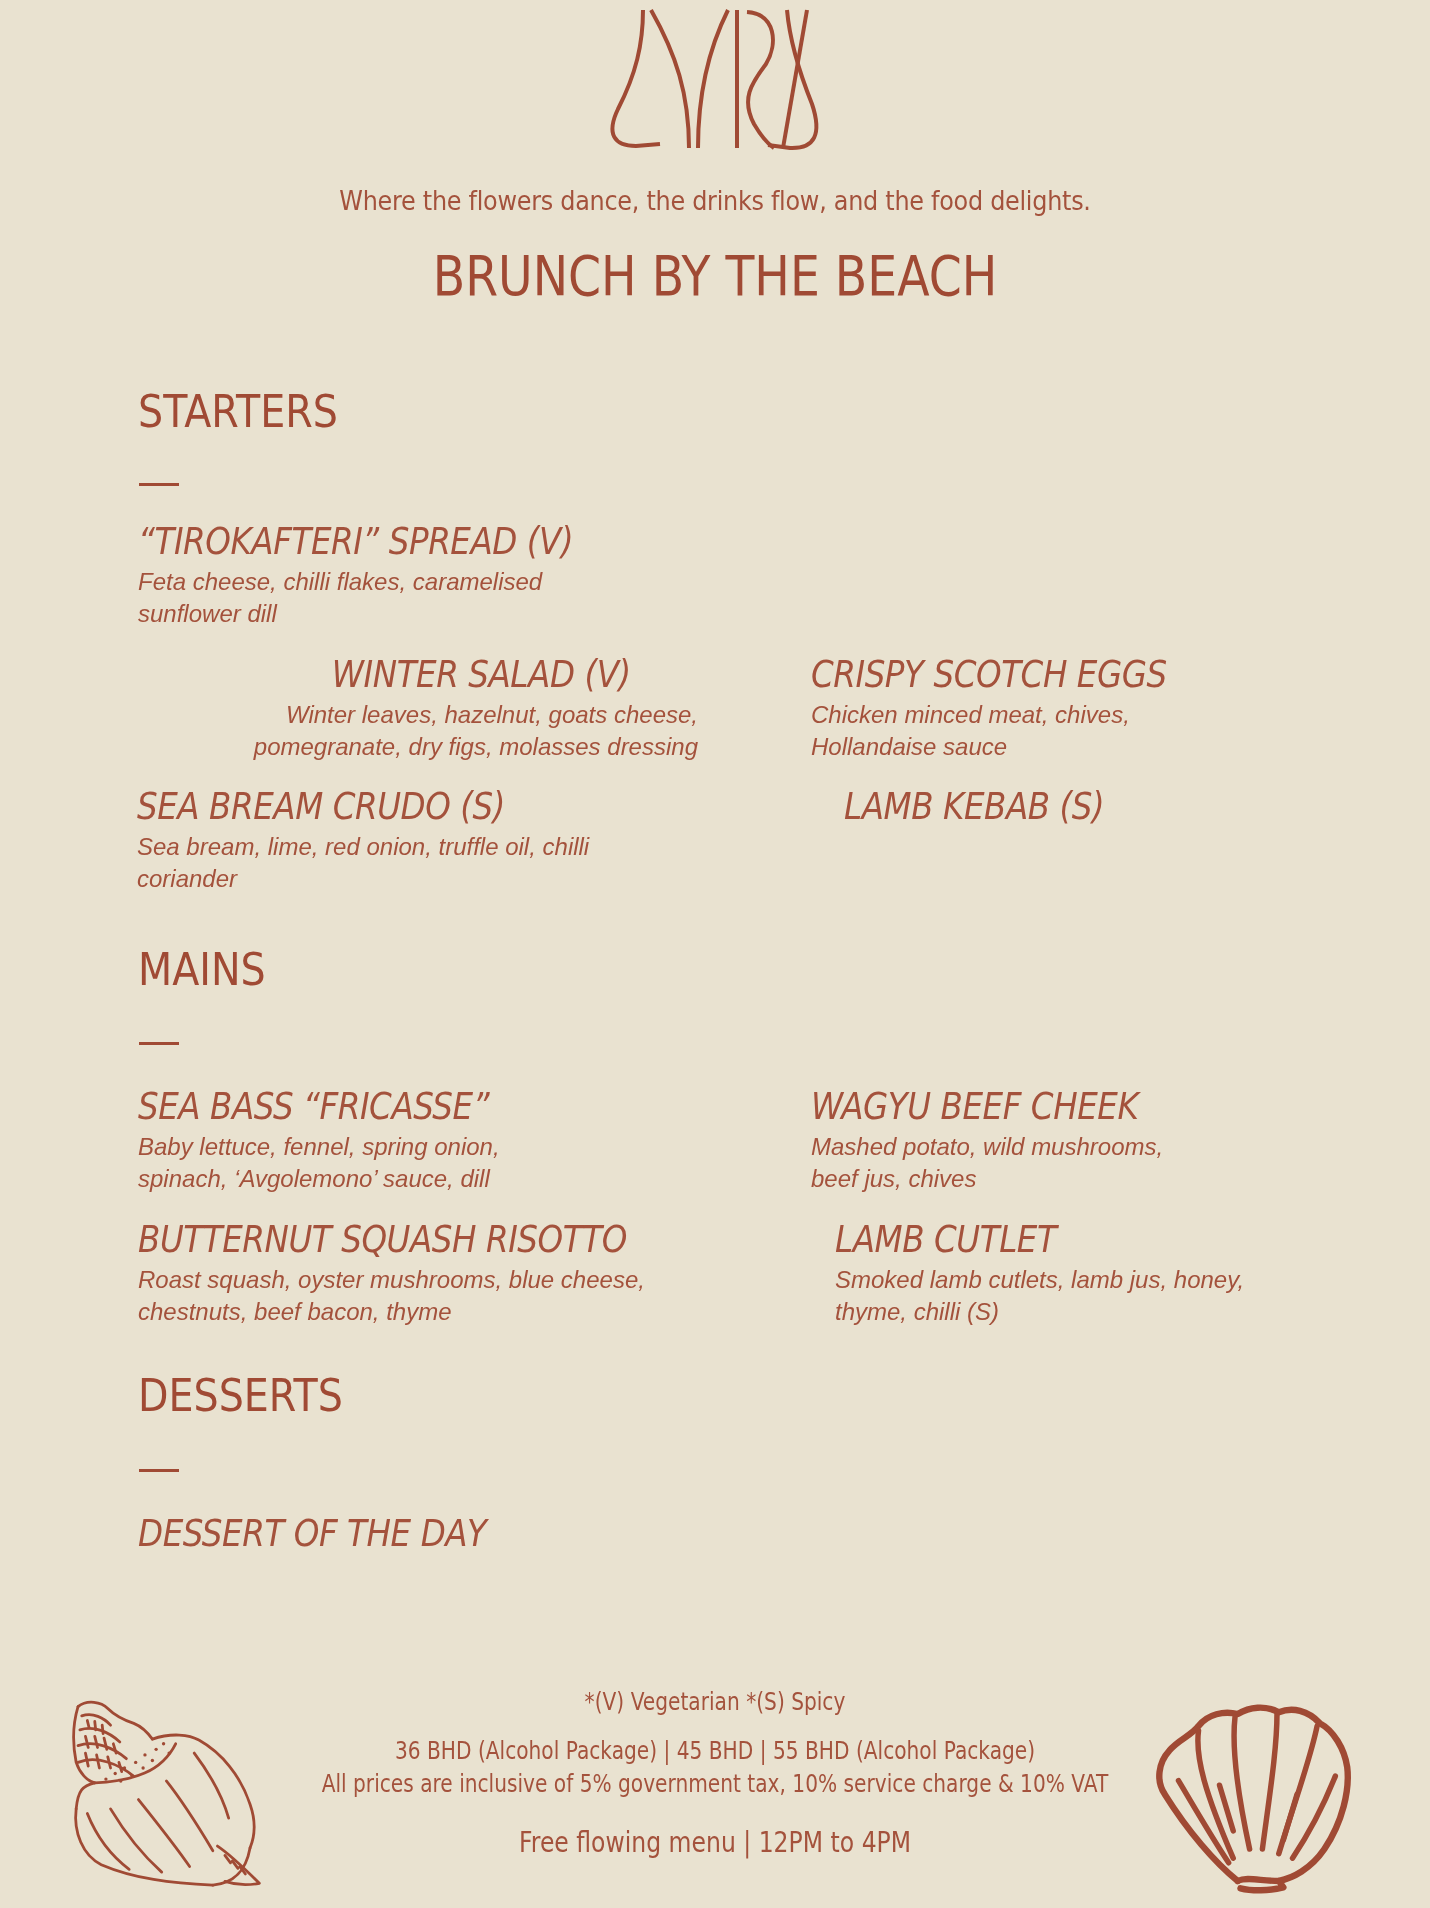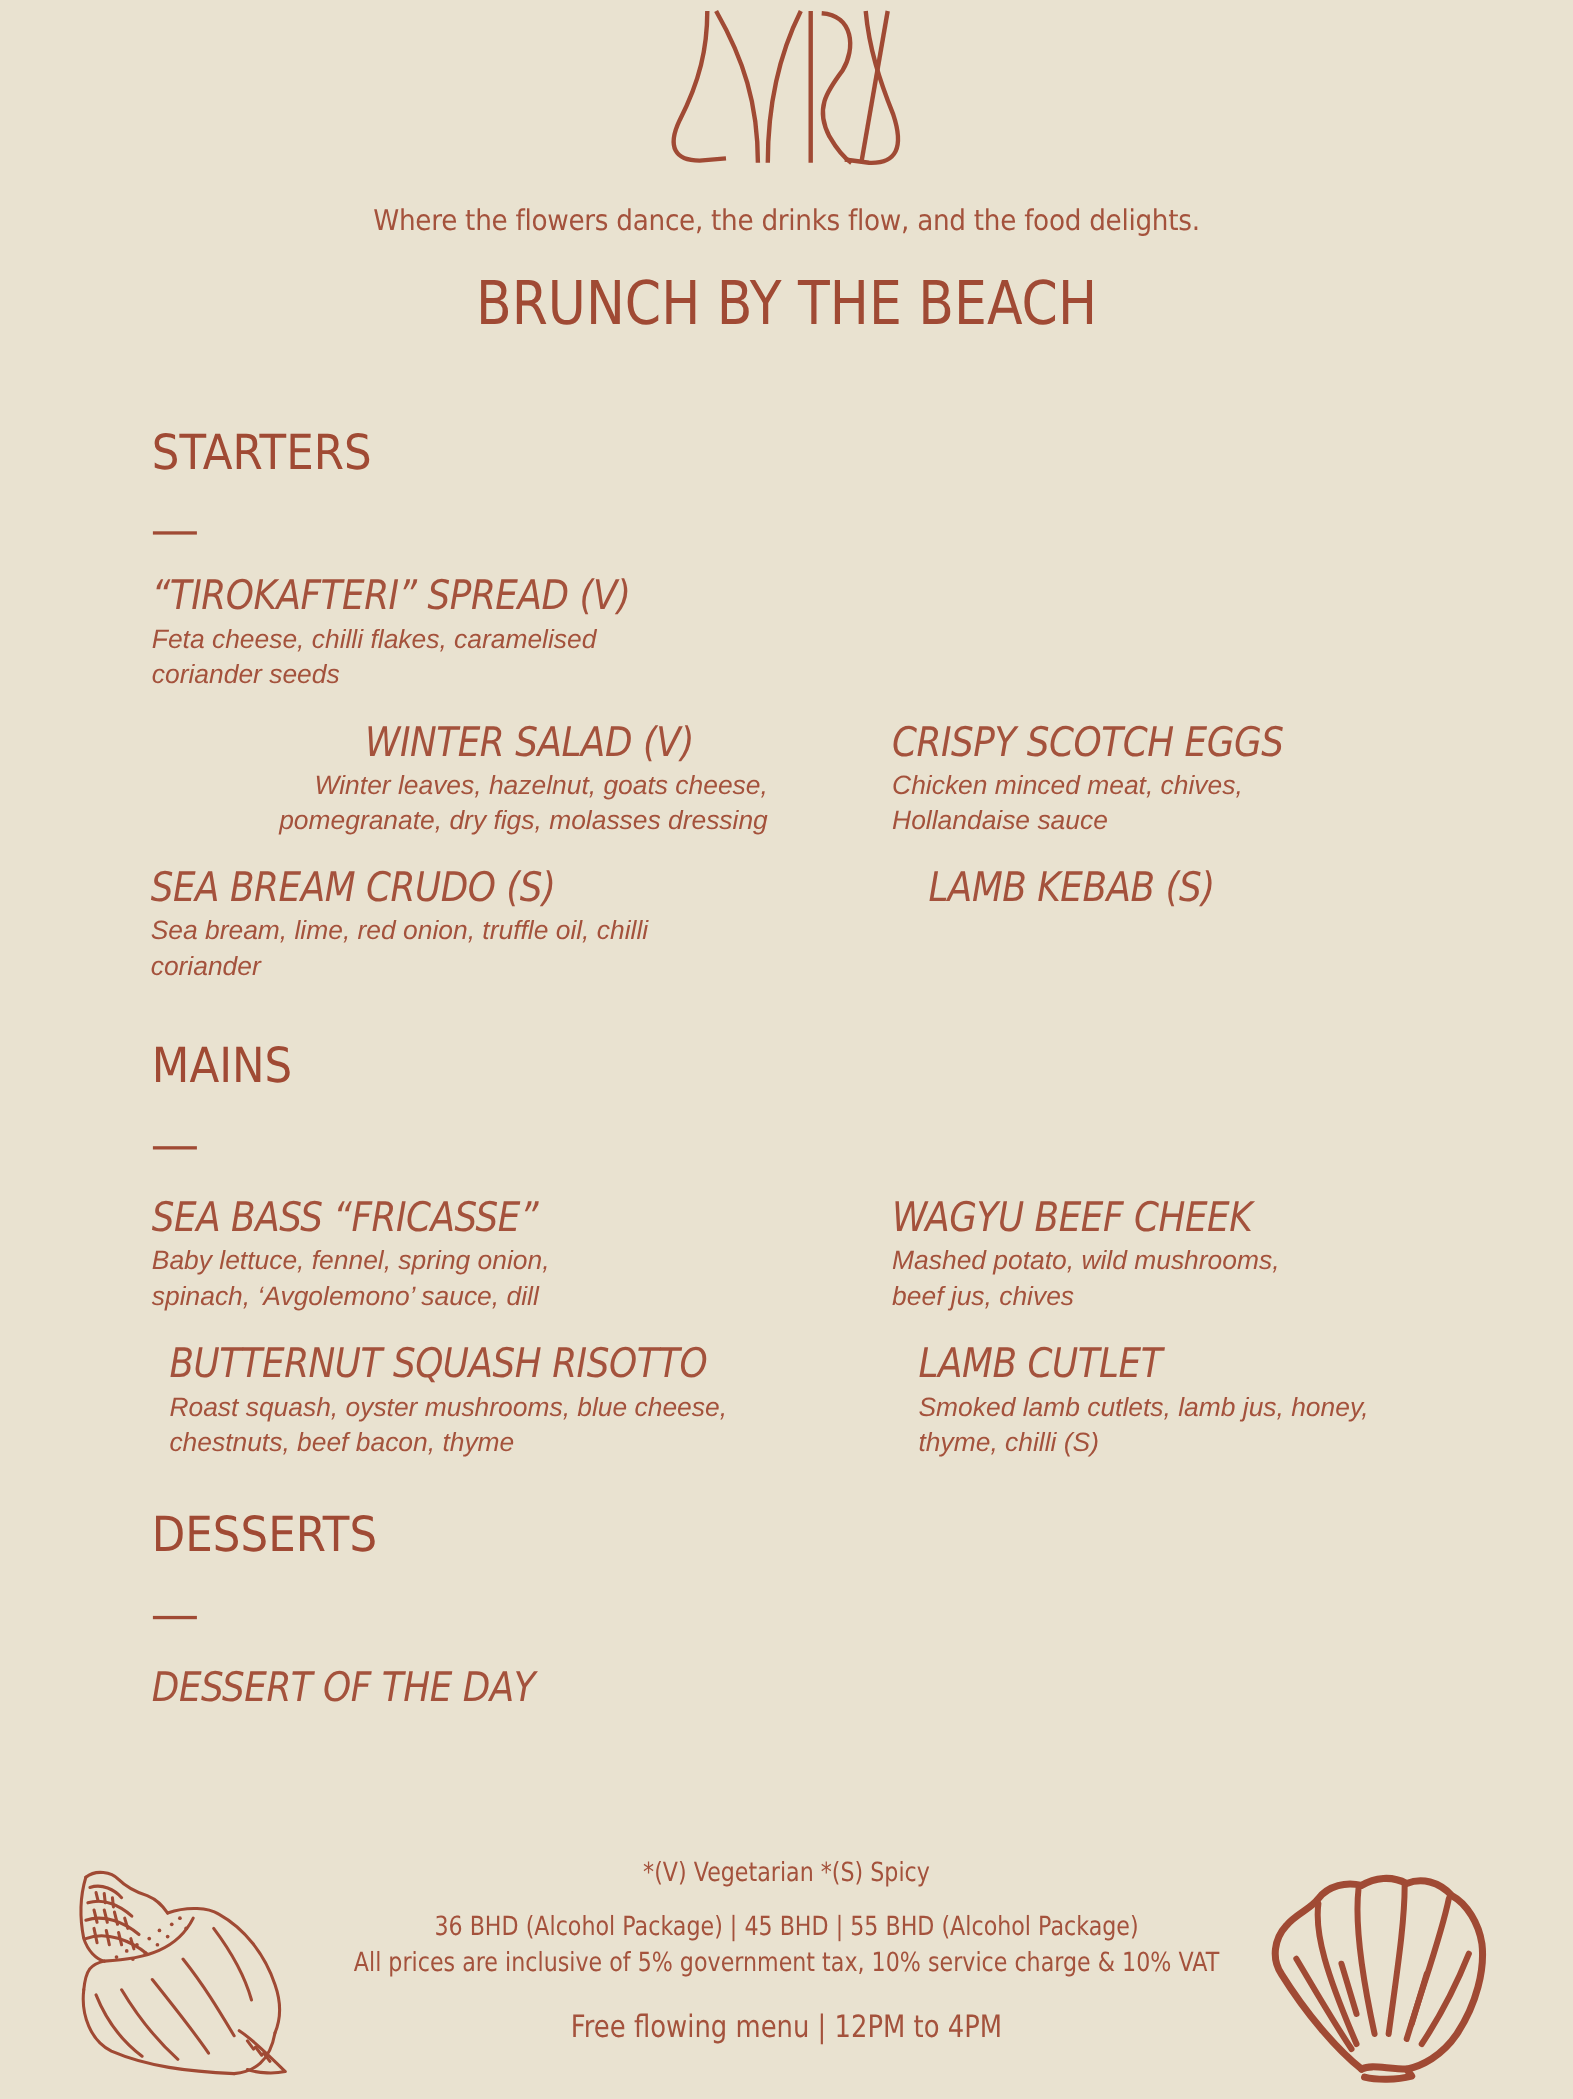--- a/index.html
+++ b/index.html
@@ -65,21 +65,21 @@
 
 <div class="abs tagline">Where the flowers dance, the drinks flow, and the food delights.</div>
 <div class="abs title">BRUNCH BY THE BEACH</div>
 
 <div class="abs section-title" style="top:386px;">STARTERS</div>
 <div class="abs dash" style="top:483px;"></div>
 
 <div class="abs item" style="left:138px; top:520px;">
   <div class="item-name">“TIROKAFTERI” SPREAD (V)</div>
   <div class="item-desc">Feta cheese, chilli flakes, caramelised
-coriander seeds</div>
+sunflower dill</div>
 </div>
 
 <div class="abs item" style="left:138px; top:653px;text-align:right;">
   <div class="item-name">WINTER SALAD (V)</div>
   <div class="item-desc">Winter leaves, hazelnut, goats cheese,
 pomegranate, dry figs, molasses dressing</div>
 </div>
 
 <div class="abs item" style="left:811px; top:653px;">
   <div class="item-name">CRISPY SCOTCH EGGS</div>
@@ -105,21 +105,21 @@
   <div class="item-desc">Baby lettuce, fennel, spring onion,
 spinach, ‘Avgolemono’ sauce, dill</div>
 </div>
 
 <div class="abs item" style="left:811px; top:1085px;">
   <div class="item-name">WAGYU BEEF CHEEK</div>
   <div class="item-desc">Mashed potato, wild mushrooms,
 beef jus, chives</div>
 </div>
 
-<div class="abs item" style="left:138px; top:1218px;margin-left:16px;">
+<div class="abs item" style="left:138px; top:1218px;">
   <div class="item-name">BUTTERNUT SQUASH RISOTTO</div>
   <div class="item-desc">Roast squash, oyster mushrooms, blue cheese,
 chestnuts, beef bacon, thyme</div>
 </div>
 
 <div class="abs item" style="left:809px; top:1218px;margin-left:26px;">
   <div class="item-name">LAMB CUTLET</div>
   <div class="item-desc">Smoked lamb cutlets, lamb jus, honey,
 thyme, chilli (S)</div>
 </div>

